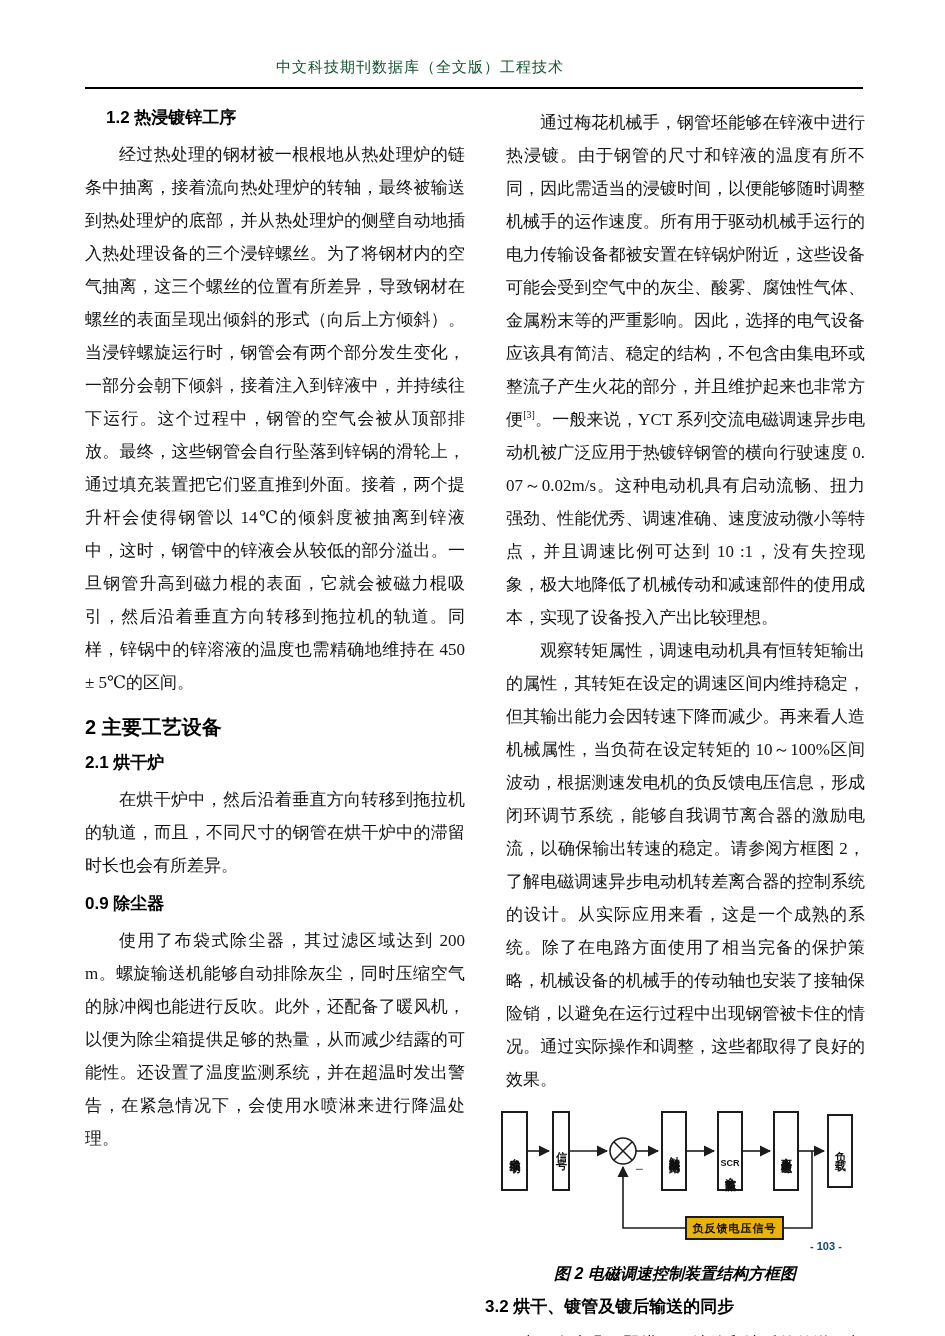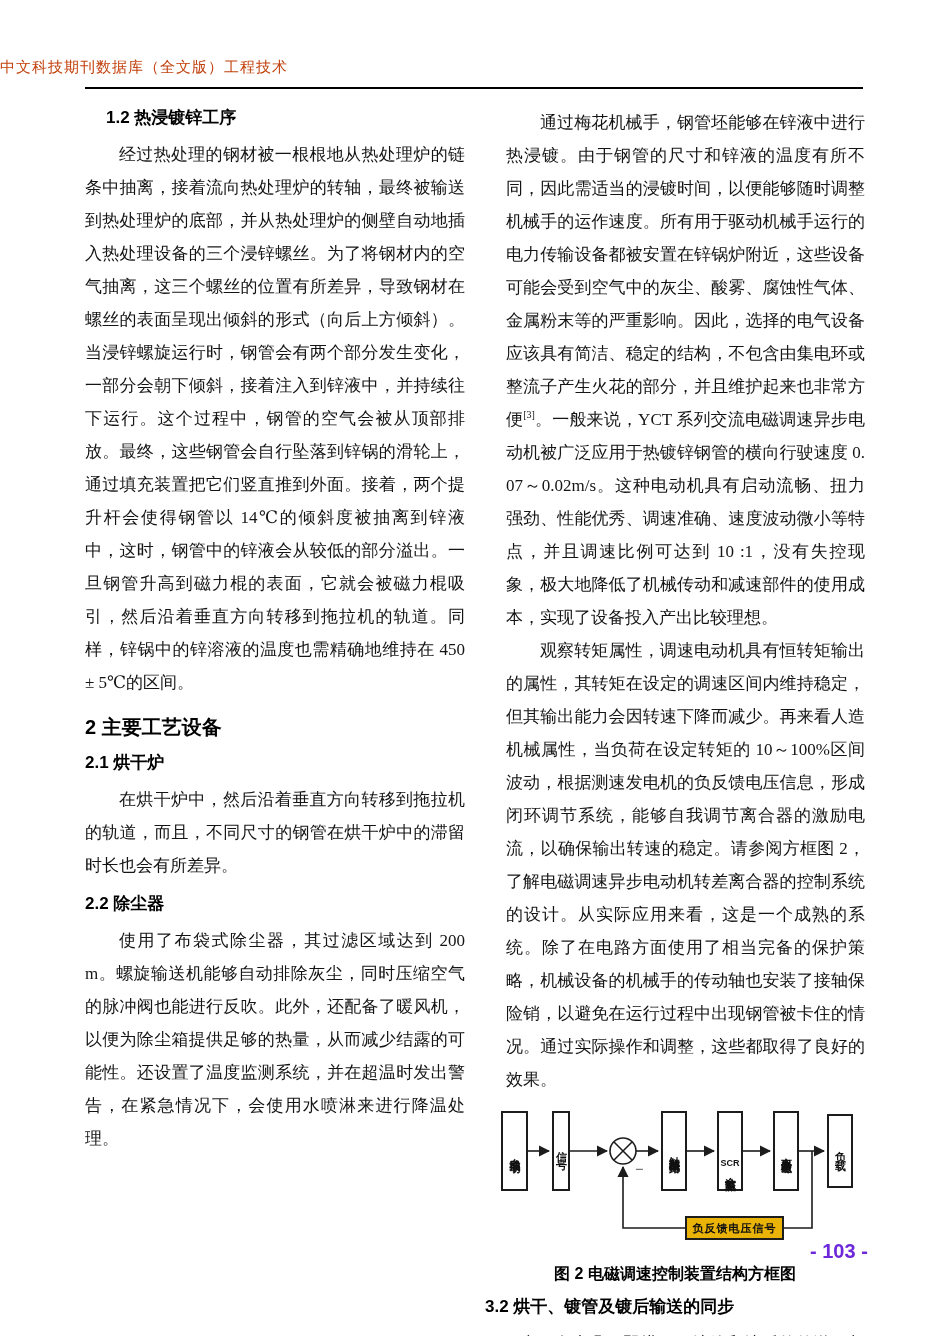--- a/index.html
+++ b/index.html
@@ -1,22 +1,22 @@
 <!DOCTYPE html>
 <html><head>
 <meta charset="utf-8">
 <style>
   html,body { margin:0; padding:0; background:#ffffff; }
   .page {
     position:relative; width:945px; height:1336px; background:#ffffff;
     font-family:"Liberation Serif","DejaVu Serif",serif; color:#141414; overflow:hidden;
   }
   .header-title {
-    position:absolute; top:58px; left:0; width:840px; text-align:left;
-    font-size:15px; letter-spacing:1px; color:#c2410c;
+    position:absolute; top:58px; left:0; width:840px; text-align:center;
+    font-size:15px; letter-spacing:1px; color:#14532d;
   }
   .header-rule {
     position:absolute; top:87px; left:85px; width:778px; height:0;
     border-top:2px solid #000;
   }
   .content {
     position:absolute; top:106px; left:85px; width:780px;
     display:flex; gap:20px;
   }
   .col { width:380px; }
@@ -54,44 +54,44 @@
   }
   .fbox {
     position:absolute; box-sizing:border-box; border:2px solid #1c1c1c; background:#eab308;
     display:flex; align-items:center; justify-content:center;
     font-family:"Liberation Sans","DejaVu Sans",sans-serif; font-weight:bold;
     font-size:11px; letter-spacing:1px; color:#111;
   }
   .figcaption {
     margin-top:10px; text-align:center;
     font-family:"Liberation Sans","DejaVu Sans",sans-serif; font-weight:bold;
-    font-size:16px; color:#000;
+    font-size:16px; color:#000;font-style:italic;
   }
   .footer-page {
     position:absolute; left:810px; top:1240px;
     font-family:"Liberation Sans","DejaVu Sans",sans-serif;
-    font-size:20px; font-weight:bold; color:#6d28d9;
+    font-size:11px; font-weight:bold; color:#0c4a6e;
   }
 </style>
 </head>
 <body>
 
 <div class="page">
 
   <div class="header-title">中文科技期刊数据库（全文版）工程技术</div>
   <div class="header-rule"></div>
 
   <div class="content">
     <div class="col">
         <div class="h2">1.2 热浸镀锌工序</div>
         <p class="p">经过热处理的钢材被一根根地从热处理炉的链条中抽离，接着流向热处理炉的转轴，最终被输送到热处理炉的底部，并从热处理炉的侧壁自动地插入热处理设备的三个浸锌螺丝。为了将钢材内的空气抽离，这三个螺丝的位置有所差异，导致钢材在螺丝的表面呈现出倾斜的形式（向后上方倾斜）。当浸锌螺旋运行时，钢管会有两个部分发生变化，一部分会朝下倾斜，接着注入到锌液中，并持续往下运行。这个过程中，钢管的空气会被从顶部排放。最终，这些钢管会自行坠落到锌锅的滑轮上，通过填充装置把它们竖直推到外面。接着，两个提升杆会使得钢管以 14℃的倾斜度被抽离到锌液中，这时，钢管中的锌液会从较低的部分溢出。一旦钢管升高到磁力棍的表面，它就会被磁力棍吸引，然后沿着垂直方向转移到拖拉机的轨道。同样，锌锅中的锌溶液的温度也需精确地维持在 450 ± 5℃的区间。</p>
         <div class="h1">2 主要工艺设备</div>
         <div class="h2">2.1 烘干炉</div>
         <p class="p">在烘干炉中，然后沿着垂直方向转移到拖拉机的轨道，而且，不同尺寸的钢管在烘干炉中的滞留时长也会有所差异。</p>
-        <div class="h2">2.2 除尘器</div>
+        <div class="h2">0.9 除尘器</div>
         <p class="p">使用了布袋式除尘器，其过滤区域达到 200m。螺旋输送机能够自动排除灰尘，同时压缩空气的脉冲阀也能进行反吹。此外，还配备了暖风机，以便为除尘箱提供足够的热量，从而减少结露的可能性。还设置了温度监测系统，并在超温时发出警告，在紧急情况下，会使用水喷淋来进行降温处理。</p>
       </div>
 
     <div class="col">
       <div>
           <p class="p">通过梅花机械手，钢管坯能够在锌液中进行热浸镀。由于钢管的尺寸和锌液的温度有所不同，因此需适当的浸镀时间，以便能够随时调整机械手的运作速度。所有用于驱动机械手运行的电力传输设备都被安置在锌锅炉附近，这些设备可能会受到空气中的灰尘、酸雾、腐蚀性气体、金属粉末等的严重影响。因此，选择的电气设备应该具有简洁、稳定的结构，不包含由集电环或整流子产生火花的部分，并且维护起来也非常方便<sup>[3]</sup>。一般来说，YCT 系列交流电磁调速异步电动机被广泛应用于热镀锌钢管的横向行驶速度 0.07～0.02m/s。这种电动机具有启动流畅、扭力强劲、性能优秀、调速准确、速度波动微小等特点，并且调速比例可达到 10 :1，没有失控现象，极大地降低了机械传动和减速部件的使用成本，实现了设备投入产出比较理想。</p>
           <p class="p">观察转矩属性，调速电动机具有恒转矩输出的属性，其转矩在设定的调速区间内维持稳定，但其输出能力会因转速下降而减少。再来看人造机械属性，当负荷在设定转矩的 10～100%区间波动，根据测速发电机的负反馈电压信息，形成闭环调节系统，能够自我调节离合器的激励电流，以确保输出转速的稳定。请参阅方框图 2，了解电磁调速异步电动机转差离合器的控制系统的设计。从实际应用来看，这是一个成熟的系统。除了在电路方面使用了相当完备的保护策略，机械设备的机械手的传动轴也安装了接轴保险销，以避免在运行过程中出现钢管被卡住的情况。通过实际操作和调整，这些都取得了良好的效果。</p>
         </div>
 
       <div class="figure">

